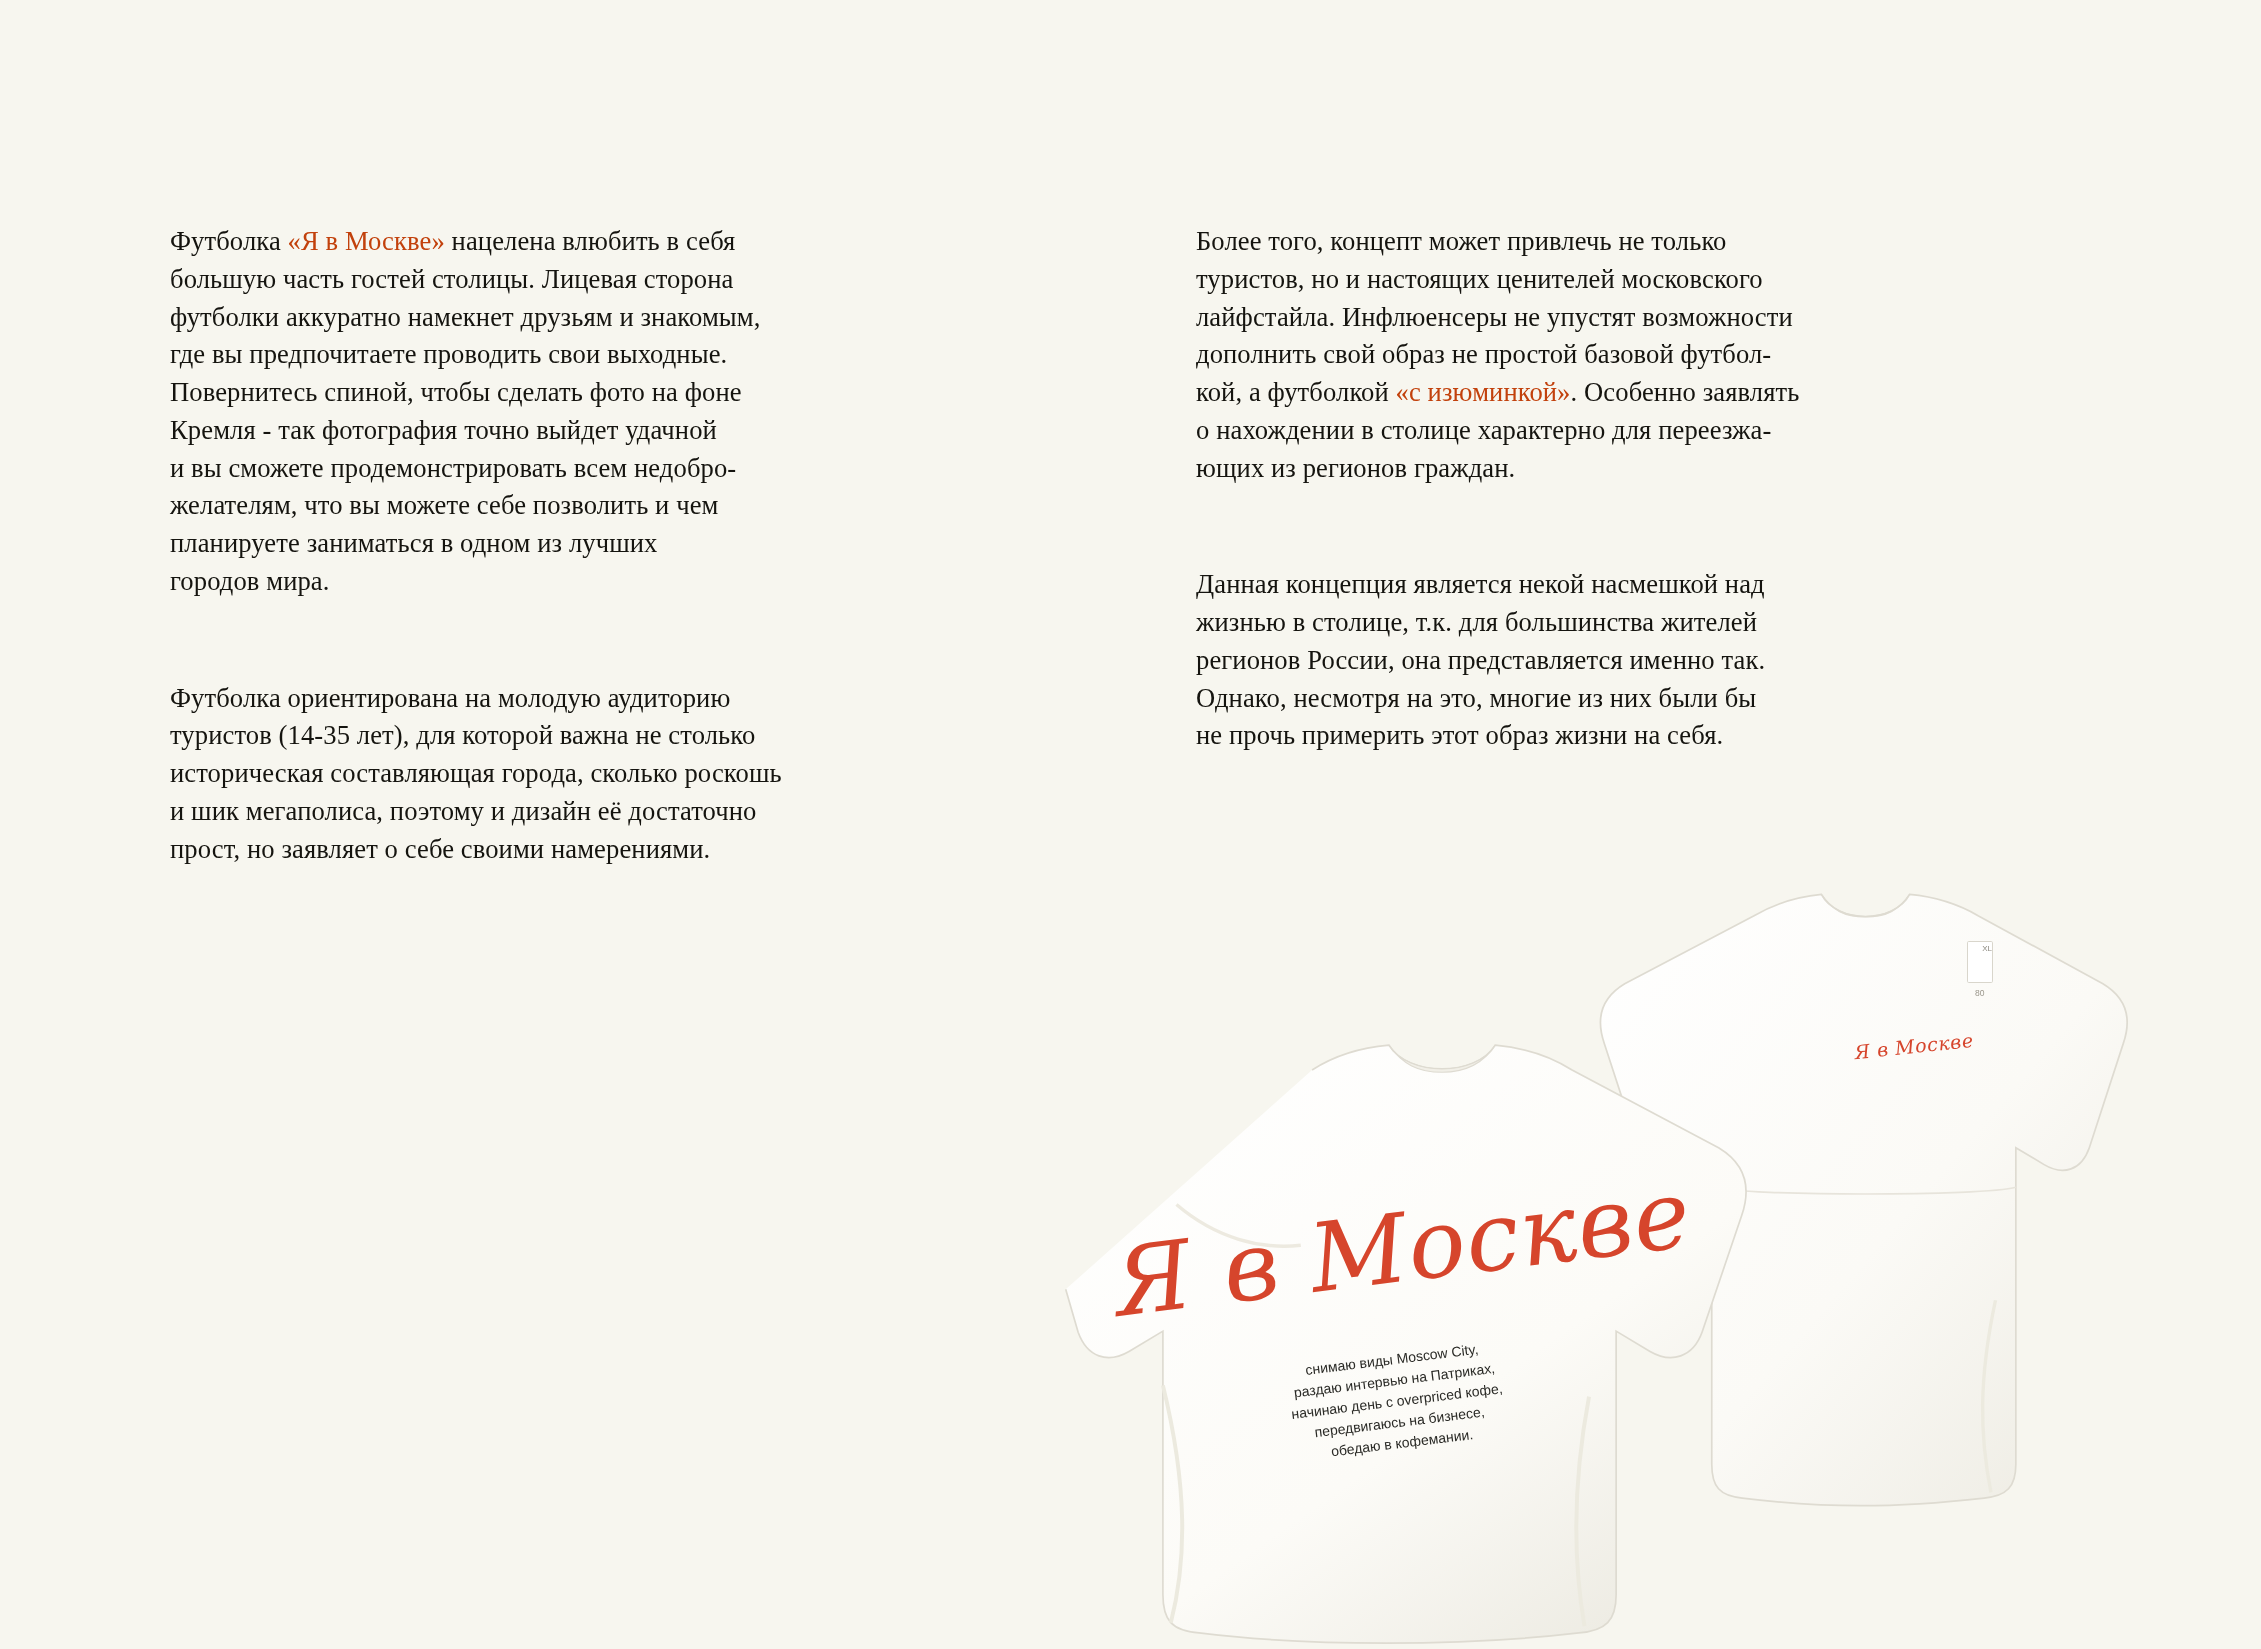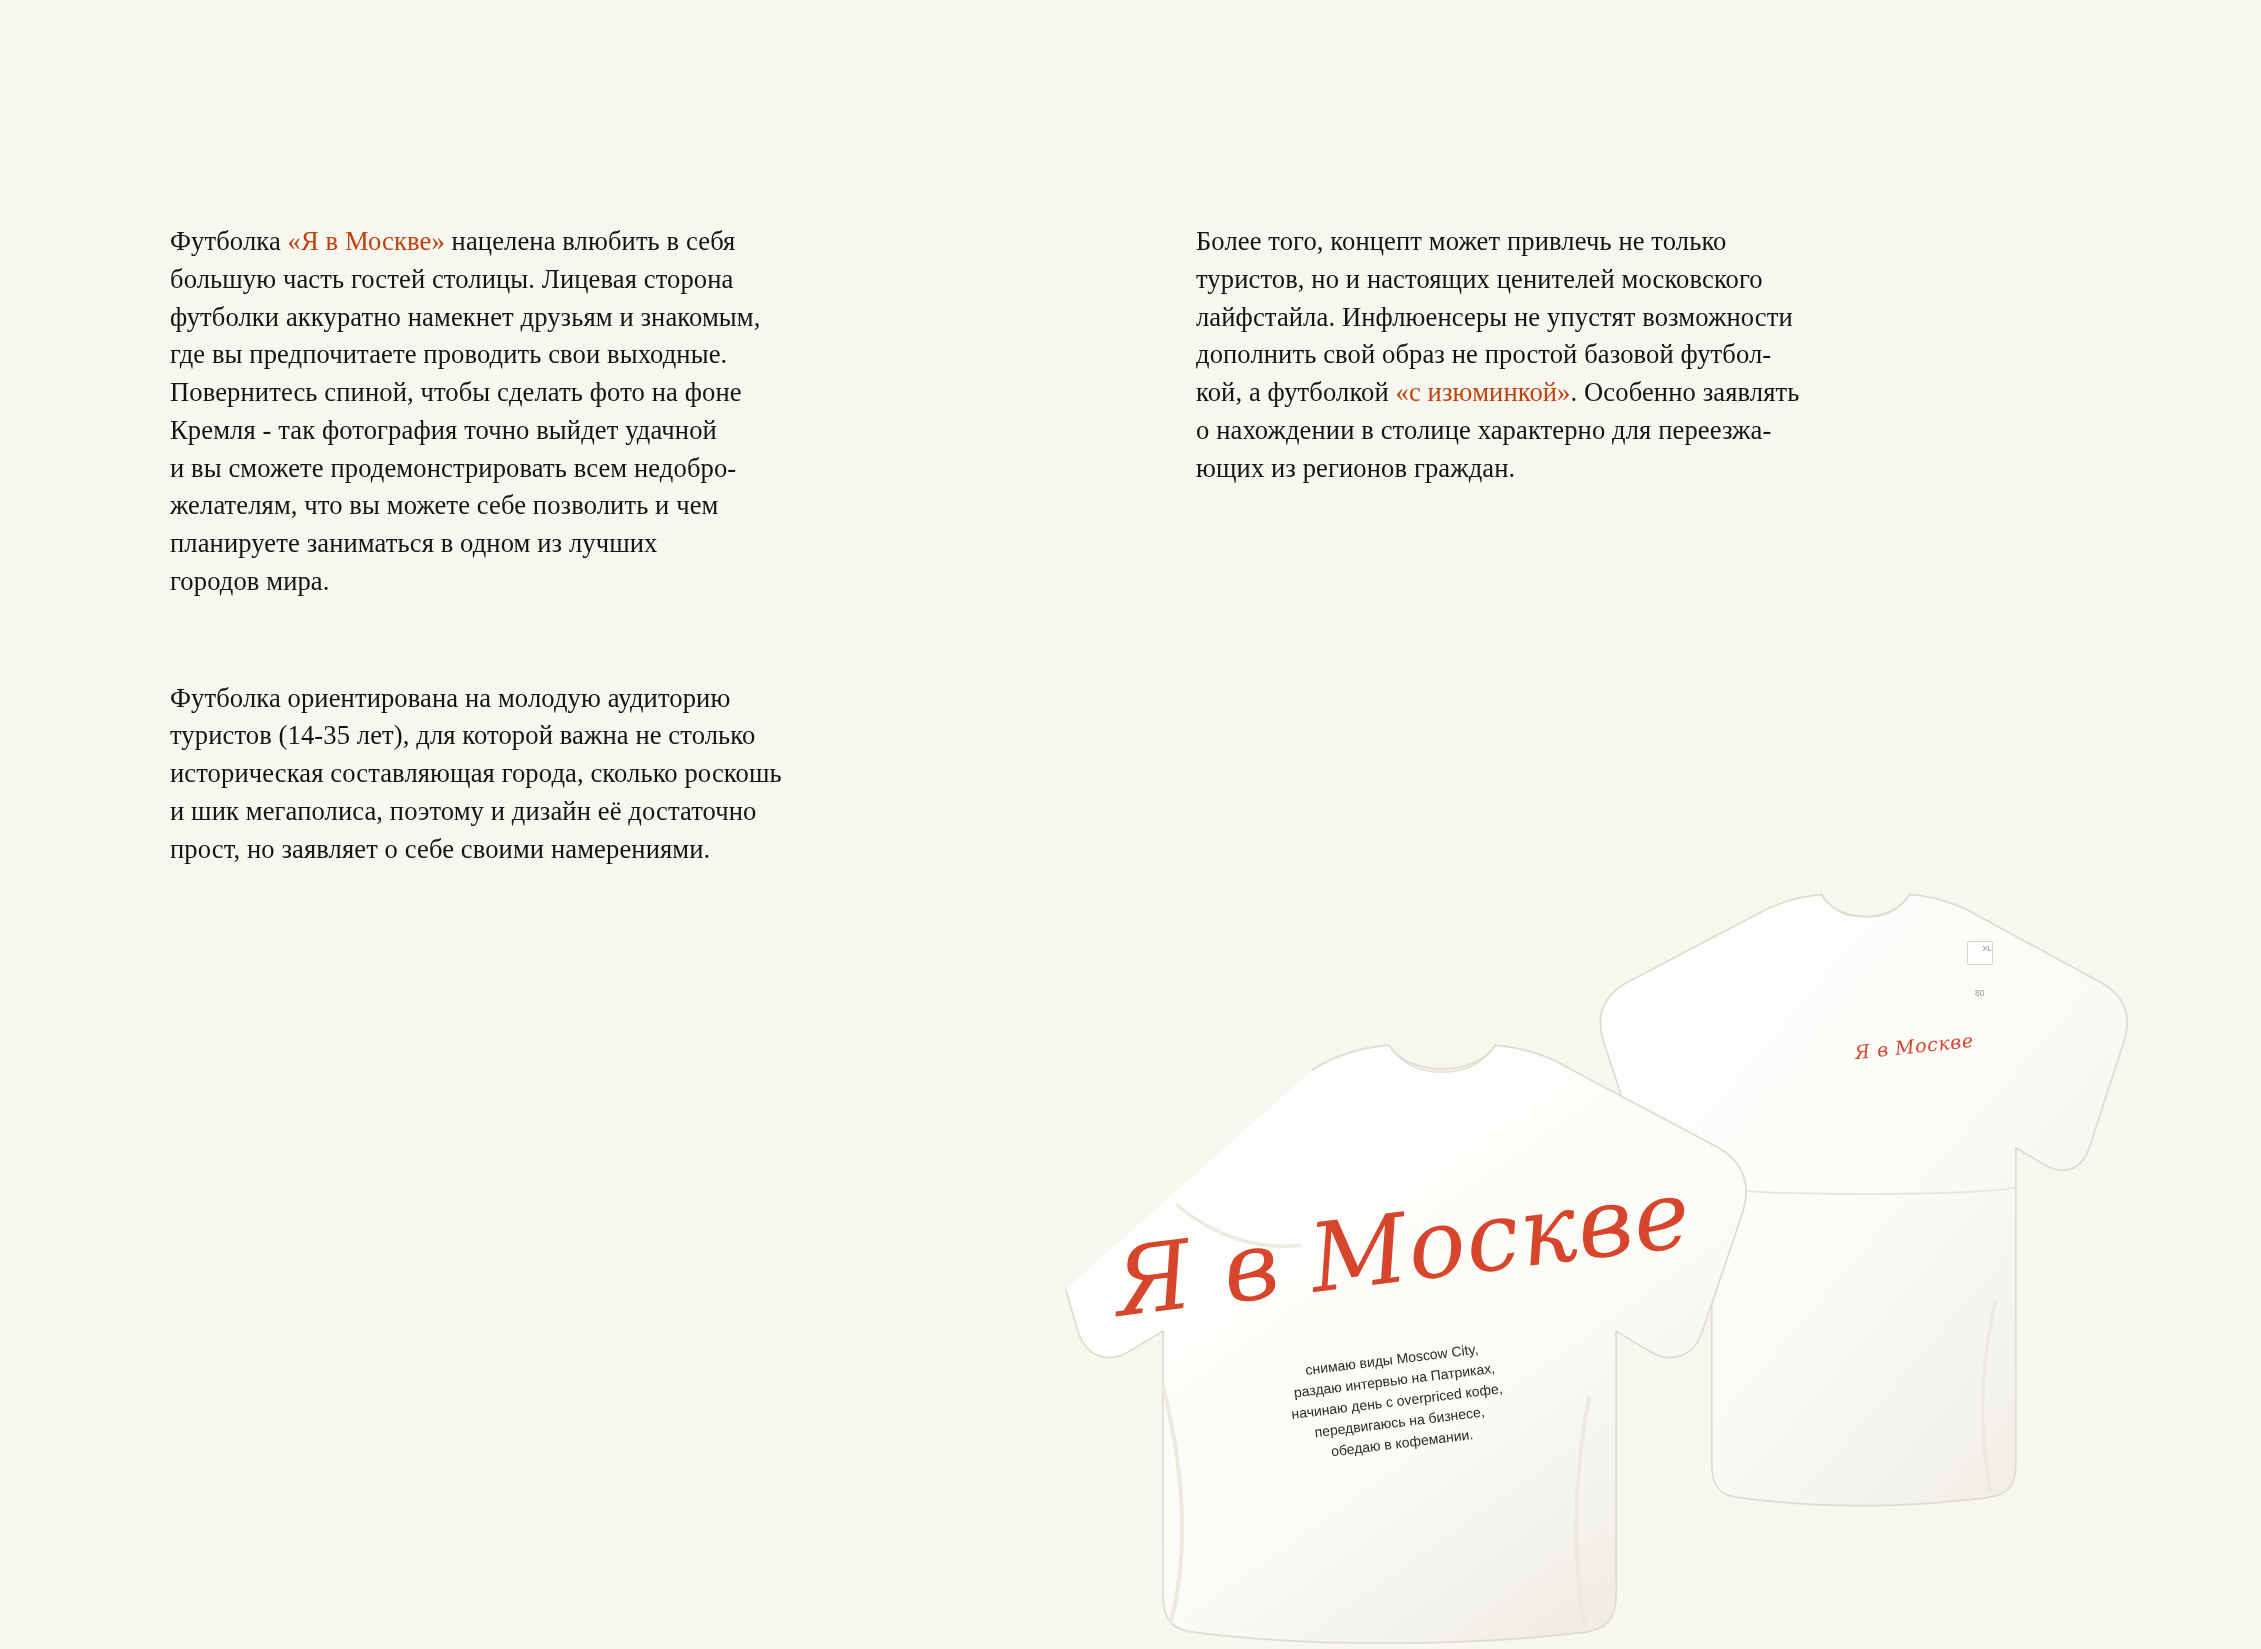--- a/index.html
+++ b/index.html
@@ -126,21 +126,21 @@
     line-height: 1.5;
     text-align: center;
     white-space: pre-line;
   }
 
   .tag {
     position: absolute;
     left: 435px;
     top: 59px;
     width: 26px;
-    height: 24px;
+    height: 42px;
     background: #ffffff;
     border: 0.6px solid #d9d6cc;
     border-radius: 1.7px;
     font-family: "Liberation Sans", sans-serif;
     font-size: 8px;
     color: #8d8a80;
     text-align: right;
     line-height: 1.25;
     padding-top: 2.3px;
     box-sizing: border-box;
@@ -184,20 +184,25 @@
   <div class="col col-right">
 
     <p class="para gap-xlarge"><span style="white-space:pre-line">Более того, концепт может привлечь не только
 туристов, но и настоящих ценителей московского
 лайфстайла. Инфлюенсеры не упустят возможности
 дополнить свой образ не простой базовой футбол-
 кой, а футболкой </span><span class="accent">«с изюминкой»</span><span style="white-space:pre-line">. Особенно заявлять
 о нахождении в столице характерно для переезжа-
 ющих из регионов граждан.</span></p>
 
+    <p class="para">Данная концепция является некой насмешкой над
+жизнью в столице, т.к. для большинства жителей
+регионов России, она представляется именно так.
+Однако, несмотря на это, многие из них были бы
+не прочь примерить этот образ жизни на себя.</p>
   </div>
 
   <div class="shirts">
 
     <div class="shirt shirt-back">
       <svg viewBox="0 0 1180 1150" xmlns="http://www.w3.org/2000/svg" aria-hidden="true">
         <defs>
           <linearGradient id="gback" x1="0" y1="0" x2="1" y2="1">
             <stop offset="0%" stop-color="#ffffff"></stop>
             <stop offset="55%" stop-color="#fbfaf6"></stop>

